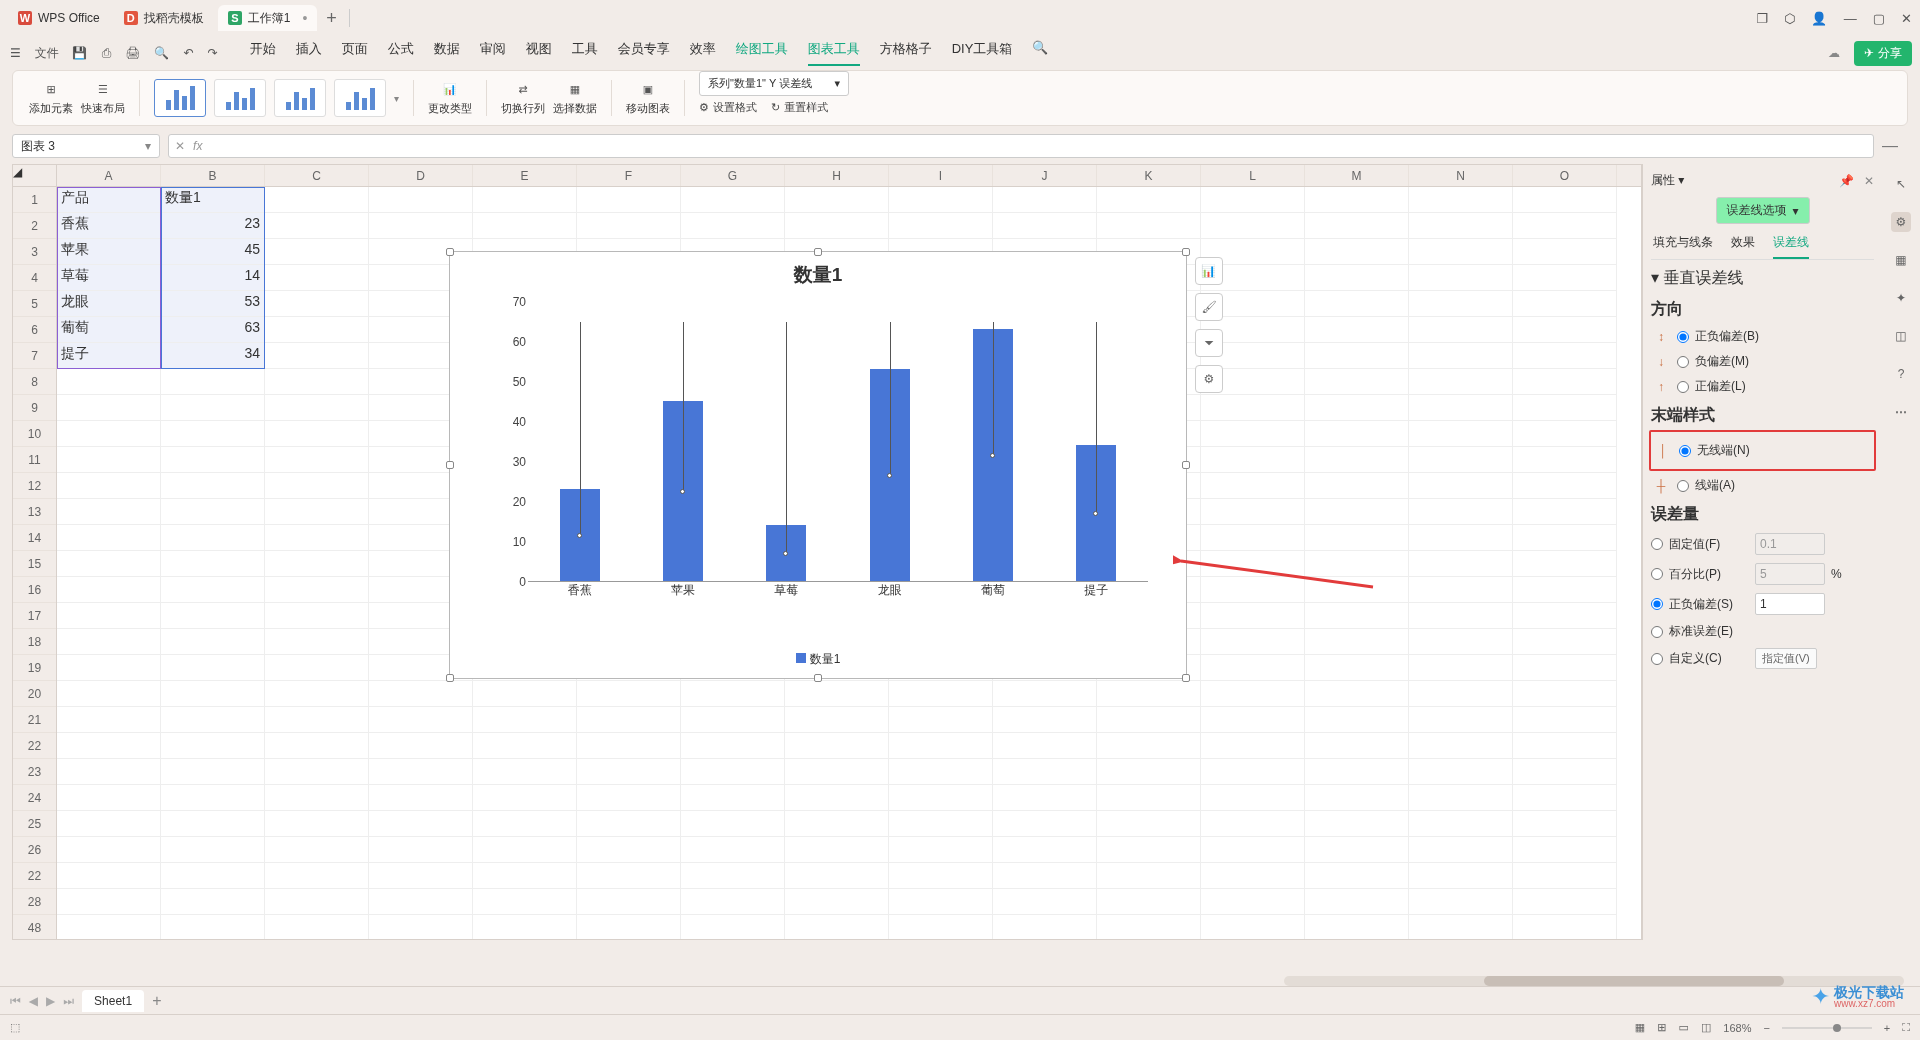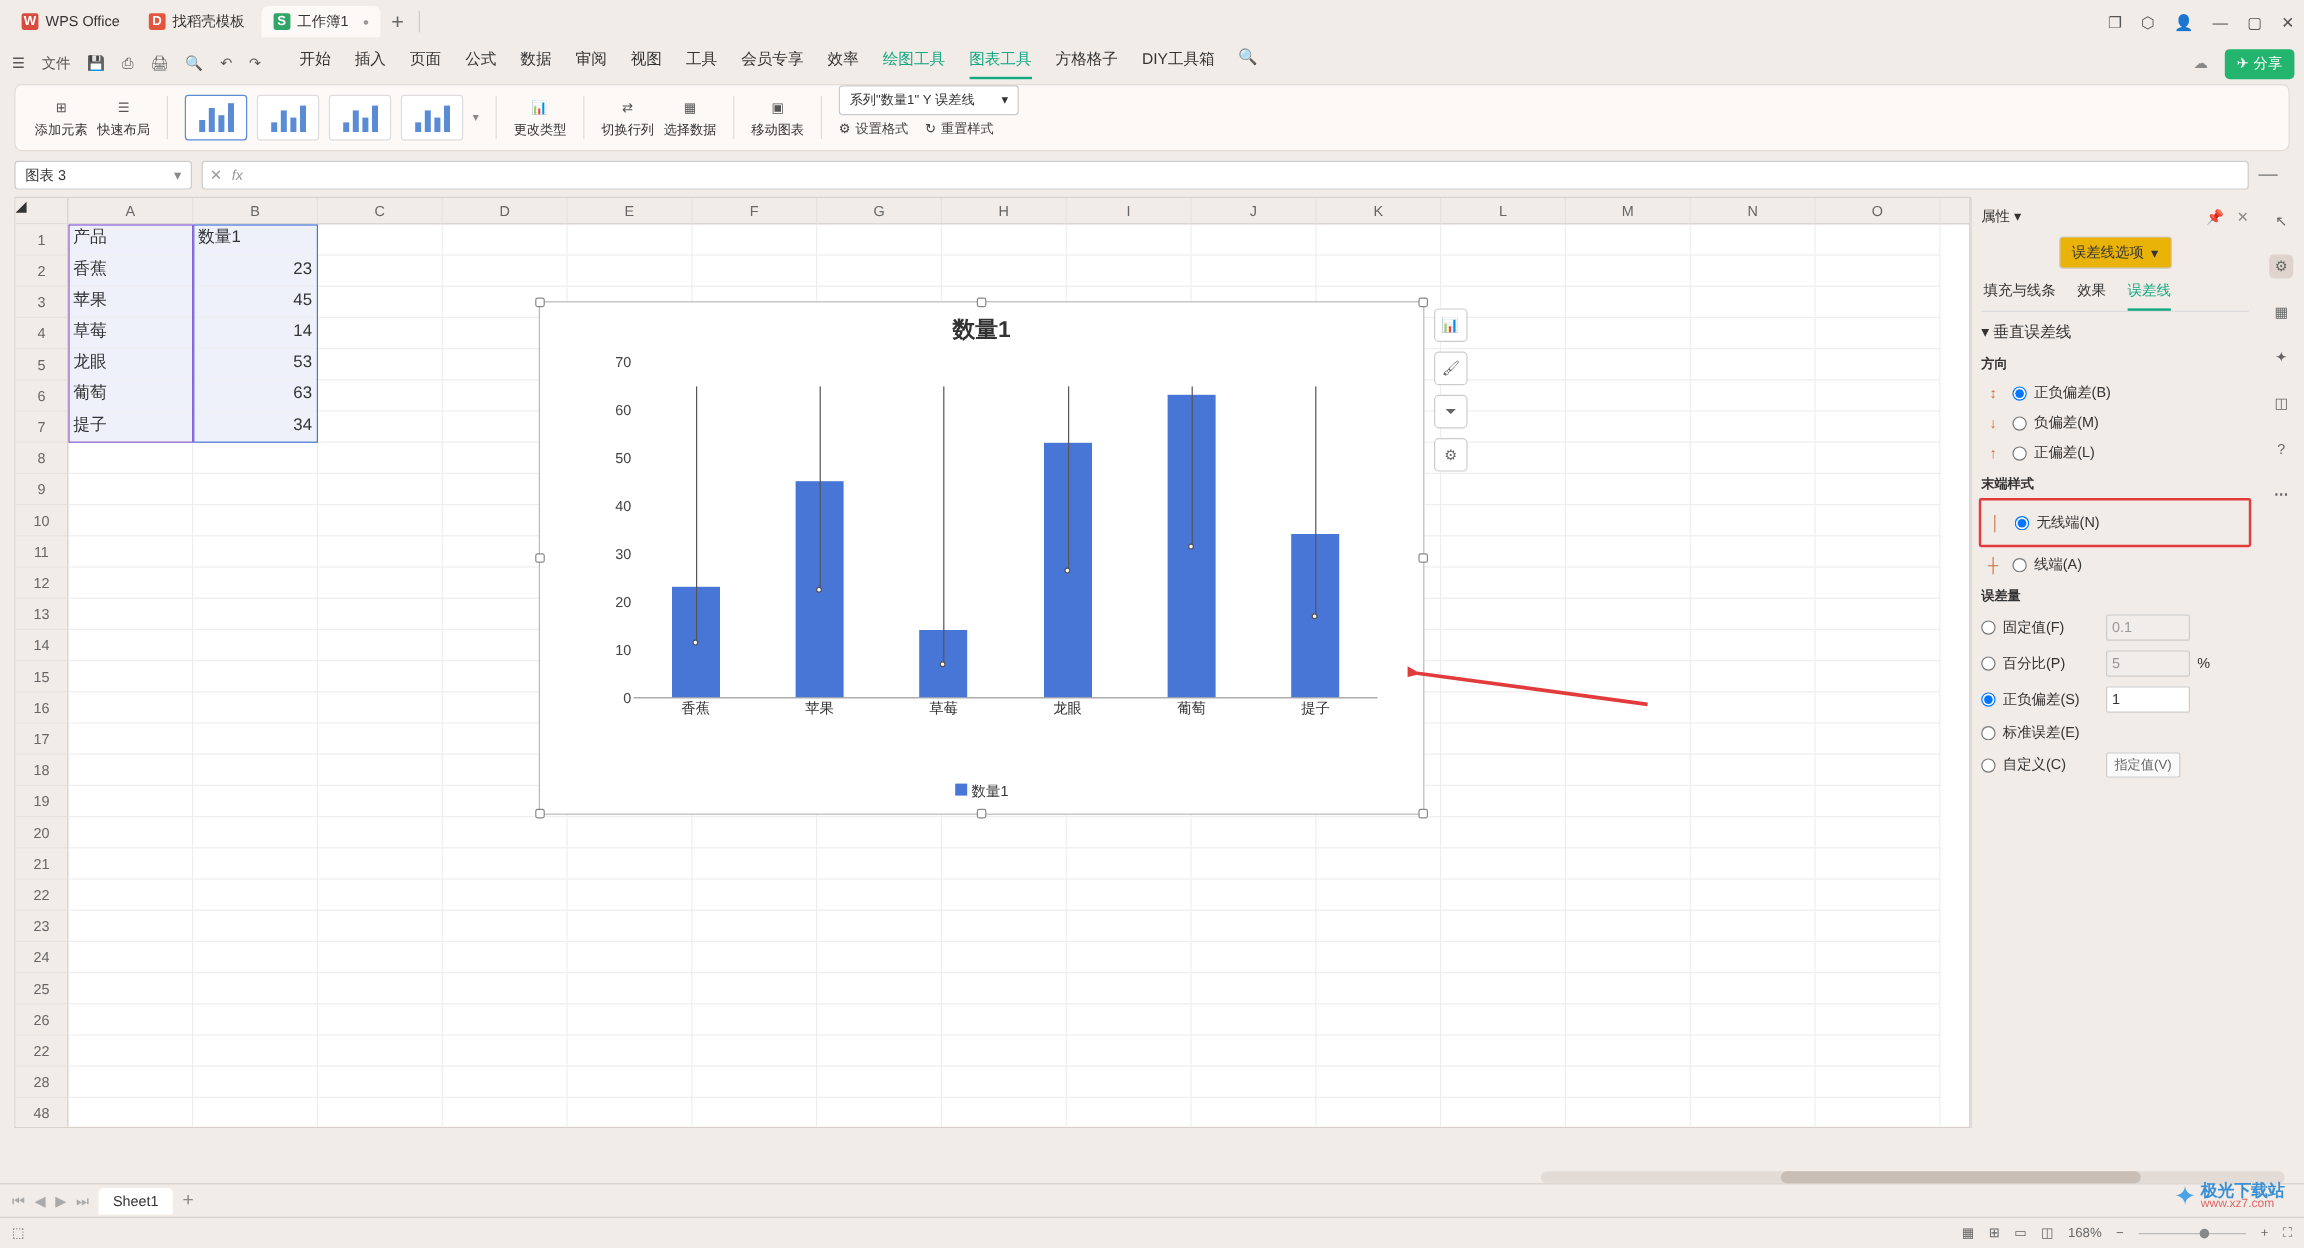--- a/index.html
+++ b/index.html
@@ -55,26 +55,26 @@
 .err-dot{position:absolute;width:5px;height:5px;background:#fff;border:1px solid #555;border-radius:50%;}
 .x-labels{position:absolute;left:30px;right:0;top:100%;height:24px;display:flex;}
 .x-lab{position:absolute;text-align:center;font-size:12px;width:60px;}
 .legend{position:absolute;bottom:10px;left:0;right:0;text-align:center;font-size:12px;}
 .legend .sq{display:inline-block;width:10px;height:10px;background:#4876d6;margin-right:4px;}
 .chart-side{position:absolute;left:1182px;top:92px;display:flex;flex-direction:column;gap:8px;}
 .chart-side .sb{width:28px;height:28px;border:1px solid #ccc;border-radius:4px;background:#fff;display:flex;align-items:center;justify-content:center;cursor:pointer;color:#666;}
 .red-arrow{position:absolute;left:1160px;top:390px;pointer-events:none;}
 .prop-panel{width:240px;background:#f2ece8;border-left:1px solid #d8d0ca;padding:8px 8px;position:relative;}
 .prop-head{display:flex;align-items:center;justify-content:space-between;margin-bottom:8px;}
-.prop-dd{border:1px solid #ccc;background:#eab308;border-radius:3px;padding:4px 8px;font-size:12px;display:inline-flex;align-items:center;gap:6px;cursor:pointer;width:94px;justify-content:center;}
+.prop-dd{border:1px solid #ccc;background:#86efac;border-radius:3px;padding:4px 8px;font-size:12px;display:inline-flex;align-items:center;gap:6px;cursor:pointer;width:94px;justify-content:center;}
 .prop-tabs{display:flex;gap:18px;font-size:12px;border-bottom:1px solid #ddd;padding:0 2px 0 2px;margin-bottom:8px;}
 .prop-tabs span{padding-bottom:6px;cursor:pointer;}
 .prop-tabs .actv{color:#12a880;border-bottom:2px solid #12a880;}
-.prop-section-title{font-size:13px;color:#333;margin:6px 0 8px;cursor:pointer;}
-.prop-sub{font-size:11px;font-weight:bold;margin:10px 0 6px;}
+.prop-section-title{font-size:16px;color:#333;margin:6px 0 8px;cursor:pointer;}
+.prop-sub{font-size:16px;font-weight:bold;margin:10px 0 6px;}
 .radio-row{display:flex;align-items:center;gap:6px;margin:8px 0;font-size:12px;}
 .radio-icon{width:20px;display:flex;justify-content:center;color:#c96d3f;}
 .radio-input{width:12px;height:12px;}
 .highlight-box{border:2px solid #e23b3b;border-radius:2px;padding:2px;margin:-2px;}
 .num-input{width:70px;height:22px;border:1px solid #ccc;border-radius:2px;padding:0 4px;font-size:12px;color:#999;}
 .spec-btn{border:1px solid #ccc;background:#fafafa;border-radius:2px;padding:2px 6px;font-size:11px;color:#666;cursor:pointer;}
 .side-rail{width:38px;display:flex;flex-direction:column;align-items:center;padding-top:10px;gap:18px;color:#666;font-size:12px;}
 .side-rail span{cursor:pointer;width:20px;height:20px;display:flex;align-items:center;justify-content:center;}
 .side-rail .dots{font-weight:bold;}
 .statusbar{position:absolute;bottom:0;left:0;right:0;height:26px;background:#f2ece8;border-top:1px solid #d8d0ca;display:flex;align-items:center;padding:0 10px;gap:10px;font-size:11px;color:#666;}

